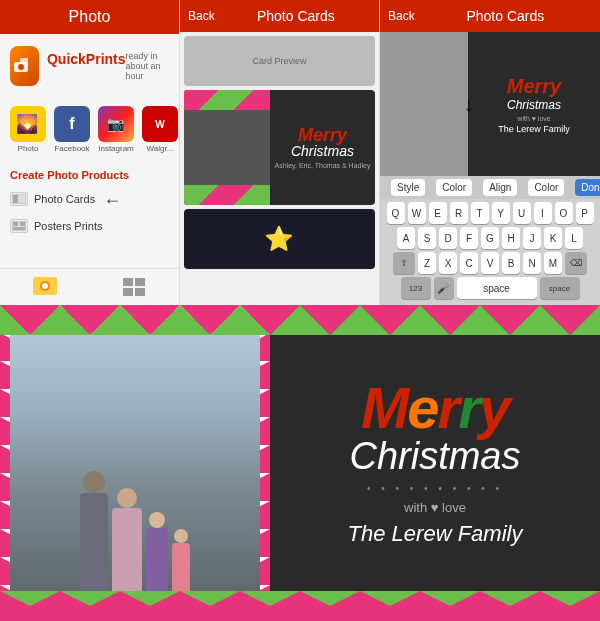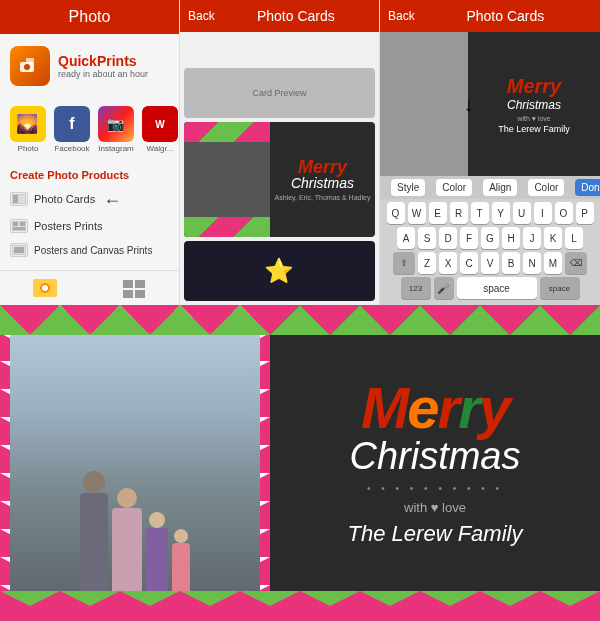--- a/index.html
+++ b/index.html
@@ -8,21 +8,21 @@
     .main-container { display: flex; flex-direction: column; width: 592px; height: 621px; }
 
     
     .top-row { display: flex; width: 600px; height: 305px; }
 
     
     .panel-photo { width: 180px; height: 305px; background: #f5f5f5; border-right: 1px solid #ddd; display: flex; flex-direction: column; }
     .panel-header-red { background: #cc2200; color: white; text-align: center; padding: 8px 0; font-size: 16px; font-weight: 500; }
     .quickprints-logo { display: flex; align-items: center; padding: 12px 10px; gap: 8px; }
     .logo-icon { width: 40px; height: 40px; background: linear-gradient(135deg, #ff8800, #cc4400); border-radius: 8px; display: flex; align-items: center; justify-content: center; color: white; font-size: 18px; }
-    .logo-text { display: flex; flex-direction: column; }
+    .logo-text { display: flex; flex-direction: row; }
     .logo-title { font-size: 14px; font-weight: bold; color: #cc2200; }
     .logo-subtitle { font-size: 9px; color: #666; }
     .social-icons-row { display: flex; gap: 8px; padding: 8px 10px; }
     .social-icon { width: 36px; height: 36px; border-radius: 6px; display: flex; flex-direction: column; align-items: center; justify-content: center; font-size: 18px; }
     .social-icon.photo { background: #ffcc00; }
     .social-icon.facebook { background: #3b5998; color: white; }
     .social-icon.instagram { background: linear-gradient(135deg, #833ab4, #fd1d1d, #fcb045); color: white; }
     .social-icon.walgreens { background: #cc0000; color: white; font-size: 10px; font-weight: bold; }
     .social-label { font-size: 8px; color: #555; text-align: center; margin-top: 2px; }
     .social-item { display: flex; flex-direction: column; align-items: center; }
@@ -32,21 +32,21 @@
     .menu-item-icon { width: 18px; height: 14px; background: #eee; border: 1px solid #ccc; border-radius: 2px; flex-shrink: 0; display: flex; align-items: center; justify-content: center; font-size: 8px; color: #666; }
     .arrow-indicator { font-size: 18px; color: #333; margin-left: 2px; }
     .panel-bottom { display: flex; gap: 0; margin-top: auto; border-top: 1px solid #ddd; }
     .bottom-icon { width: 50%; padding: 8px; display: flex; justify-content: center; align-items: center; }
 
     
     .panel-cards { width: 200px; height: 305px; background: #f0f0f0; border-right: 1px solid #ddd; display: flex; flex-direction: column; overflow: hidden; }
     .panel-cards-header { background: #cc2200; color: white; display: flex; align-items: center; padding: 8px; gap: 6px; }
     .back-btn { color: white; font-size: 12px; }
     .panel-cards-title { font-size: 14px; font-weight: 500; flex: 1; text-align: center; }
-    .cards-list { flex: 1; overflow: hidden; display: flex; flex-direction: column; gap: 4px; padding: 4px; justify-content: flex-end; }
+    .cards-list { flex: 1; overflow: hidden; display: flex; flex-direction: column; gap: 4px; padding: 4px; }
     .card-item { background: white; border-radius: 4px; overflow: hidden; }
 
     
     .panel-edit { width: 220px; height: 305px; background: #d1d1d1; display: flex; flex-direction: column; overflow: hidden; }
     .panel-edit-header { background: #cc2200; color: white; display: flex; align-items: center; padding: 8px; gap: 4px; }
     .edit-back-btn { color: white; font-size: 12px; }
     .edit-title { font-size: 14px; font-weight: 500; flex: 1; text-align: center; }
     .edit-preview { flex: 1; background: #c8c8c8; display: flex; align-items: center; justify-content: center; overflow: hidden; position: relative; }
     .toolbar-row { display: flex; background: #c8c8c8; padding: 3px; gap: 3px; }
     .toolbar-btn { background: white; border-radius: 4px; padding: 3px 6px; font-size: 10px; color: #333; margin-left: 8px; }
@@ -121,29 +121,20 @@
           <div class="menu-item-icon">
             <svg width="14" height="10" viewBox="0 0 14 10">
                 <rect width="14" height="10" rx="1" fill="#ddd" stroke="#bbb"></rect>
                 <rect x="1" y="1" width="5" height="4" fill="#aaa"></rect>
                 <rect x="8" y="1" width="5" height="4" fill="#aaa"></rect>
                 <rect x="1" y="6" width="12" height="3" fill="#aaa"></rect>
               </svg>
           </div>
           <span>Posters Prints</span>
         </div>
-        <div class="menu-item">
-          <div class="menu-item-icon">
-            <svg width="14" height="10" viewBox="0 0 14 10">
-                <rect width="14" height="10" rx="1" fill="#ddd" stroke="#bbb"></rect>
-                <rect x="2" y="2" width="10" height="6" fill="#aaa"></rect>
-              </svg>
-          </div>
-          <span style="font-size:10px;">Posters and Canvas Prints</span>
-        </div>
       </div>
 
       <div class="panel-bottom">
         <div class="bottom-icon">
           <svg width="24" height="20" viewBox="0 0 24 20">
               <rect width="24" height="18" rx="2" fill="#ffcc44"></rect>
               <circle cx="12" cy="9" r="5" fill="#ff8800"></circle>
               <circle cx="12" cy="9" r="3" fill="white"></circle>
             </svg>
         </div>

